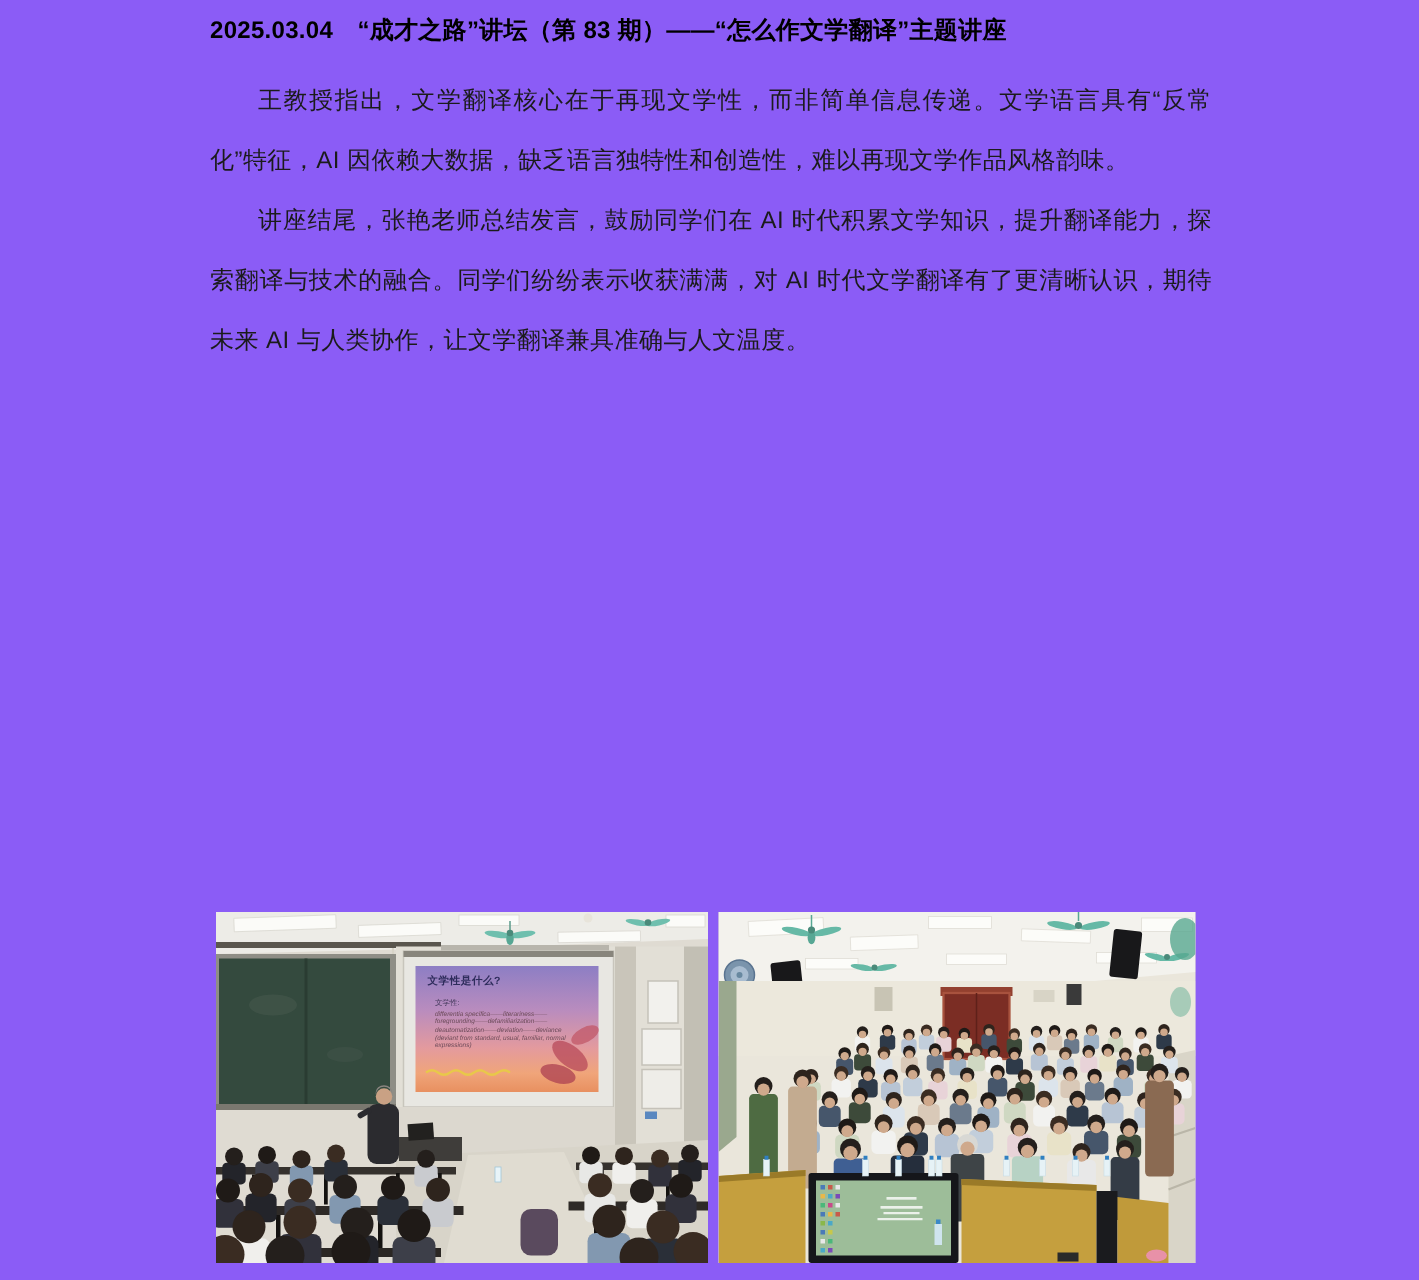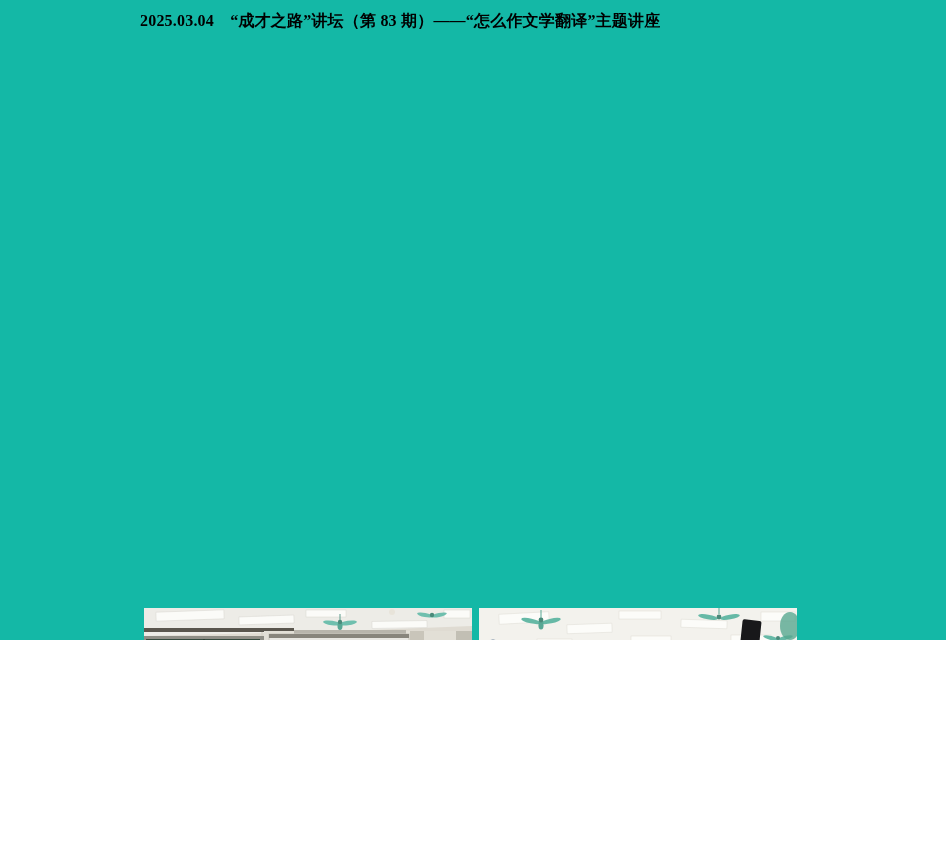--- a/index.html
+++ b/index.html
@@ -1,35 +1,37 @@
 <!DOCTYPE html>
 <html><head>
 <meta charset="utf-8">
 <style>
   * { margin:0; padding:0; box-sizing:border-box; }
   body { font-family:"Liberation Sans","DejaVu Sans",sans-serif; background:#ffffff; }
-  .page { position:relative; width:946px; height:640px; background:#14b8a6; overflow:hidden;font-family:Liberation Serif, serif; }
+  .page { position:relative; width:946px; height:853px; background:#8b5cf6; overflow:hidden; }
   .article { position:absolute; left:140px; top:10px; width:668px; }
   .title { font-size:16px; font-weight:bold; color:#000000; line-height:22px; margin-bottom:16px; letter-spacing:0.2px; }
   .para { font-size:16px; color:#1b1b1b; line-height:40px; text-align:justify; text-indent:2em; letter-spacing:0.3px; }
   .photos { position:absolute; left:144px; top:608px; display:flex; gap:7px; }
   .photo { position:relative; width:328px; height:234px; overflow:hidden; background:#dfdbd2; }
   .photo.right { width:318px; }
   .photo svg { position:absolute; left:0; top:0; }
   .slide-overlay { position:absolute; left:0; top:0; width:100%; height:100%; pointer-events:none; }
   .slide-title { position:absolute; left:141px; top:41px; font-size:7px; font-weight:bold; color:#2e2c5c; letter-spacing:0.4px; }
   .slide-bullet { position:absolute; left:146px; top:57px; font-size:5px; color:#42385a; }
   .slide-english { position:absolute; left:146px; top:65px; width:88px; font-size:4.3px; line-height:5.3px; font-style:italic; color:#6b4a58; }
 </style>
 </head>
 <body>
 
 <div class="page">
   <div class="article">
     <div class="title">2025.03.04　“成才之路”讲坛（第 83 期）——“怎么作文学翻译”主题讲座</div>
+    <p class="para">王教授指出，文学翻译核心在于再现文学性，而非简单信息传递。文学语言具有“反常化”特征，AI 因依赖大数据，缺乏语言独特性和创造性，难以再现文学作品风格韵味。</p>
+    <p class="para">讲座结尾，张艳老师总结发言，鼓励同学们在 AI 时代积累文学知识，提升翻译能力，探索翻译与技术的融合。同学们纷纷表示收获满满，对 AI 时代文学翻译有了更清晰认识，期待未来 AI 与人类协作，让文学翻译兼具准确与人文温度。</p>
   </div>
 
   <div class="photos">
 
     <div class="photo">
       <svg width="328" height="234" viewBox="0 0 328 234">
         <defs>
           <linearGradient id="slideGrad" x1="0" y1="0" x2="0" y2="1">
             <stop offset="0" stop-color="#8d7ec4"></stop>
             <stop offset="0.35" stop-color="#b98cbe"></stop>

